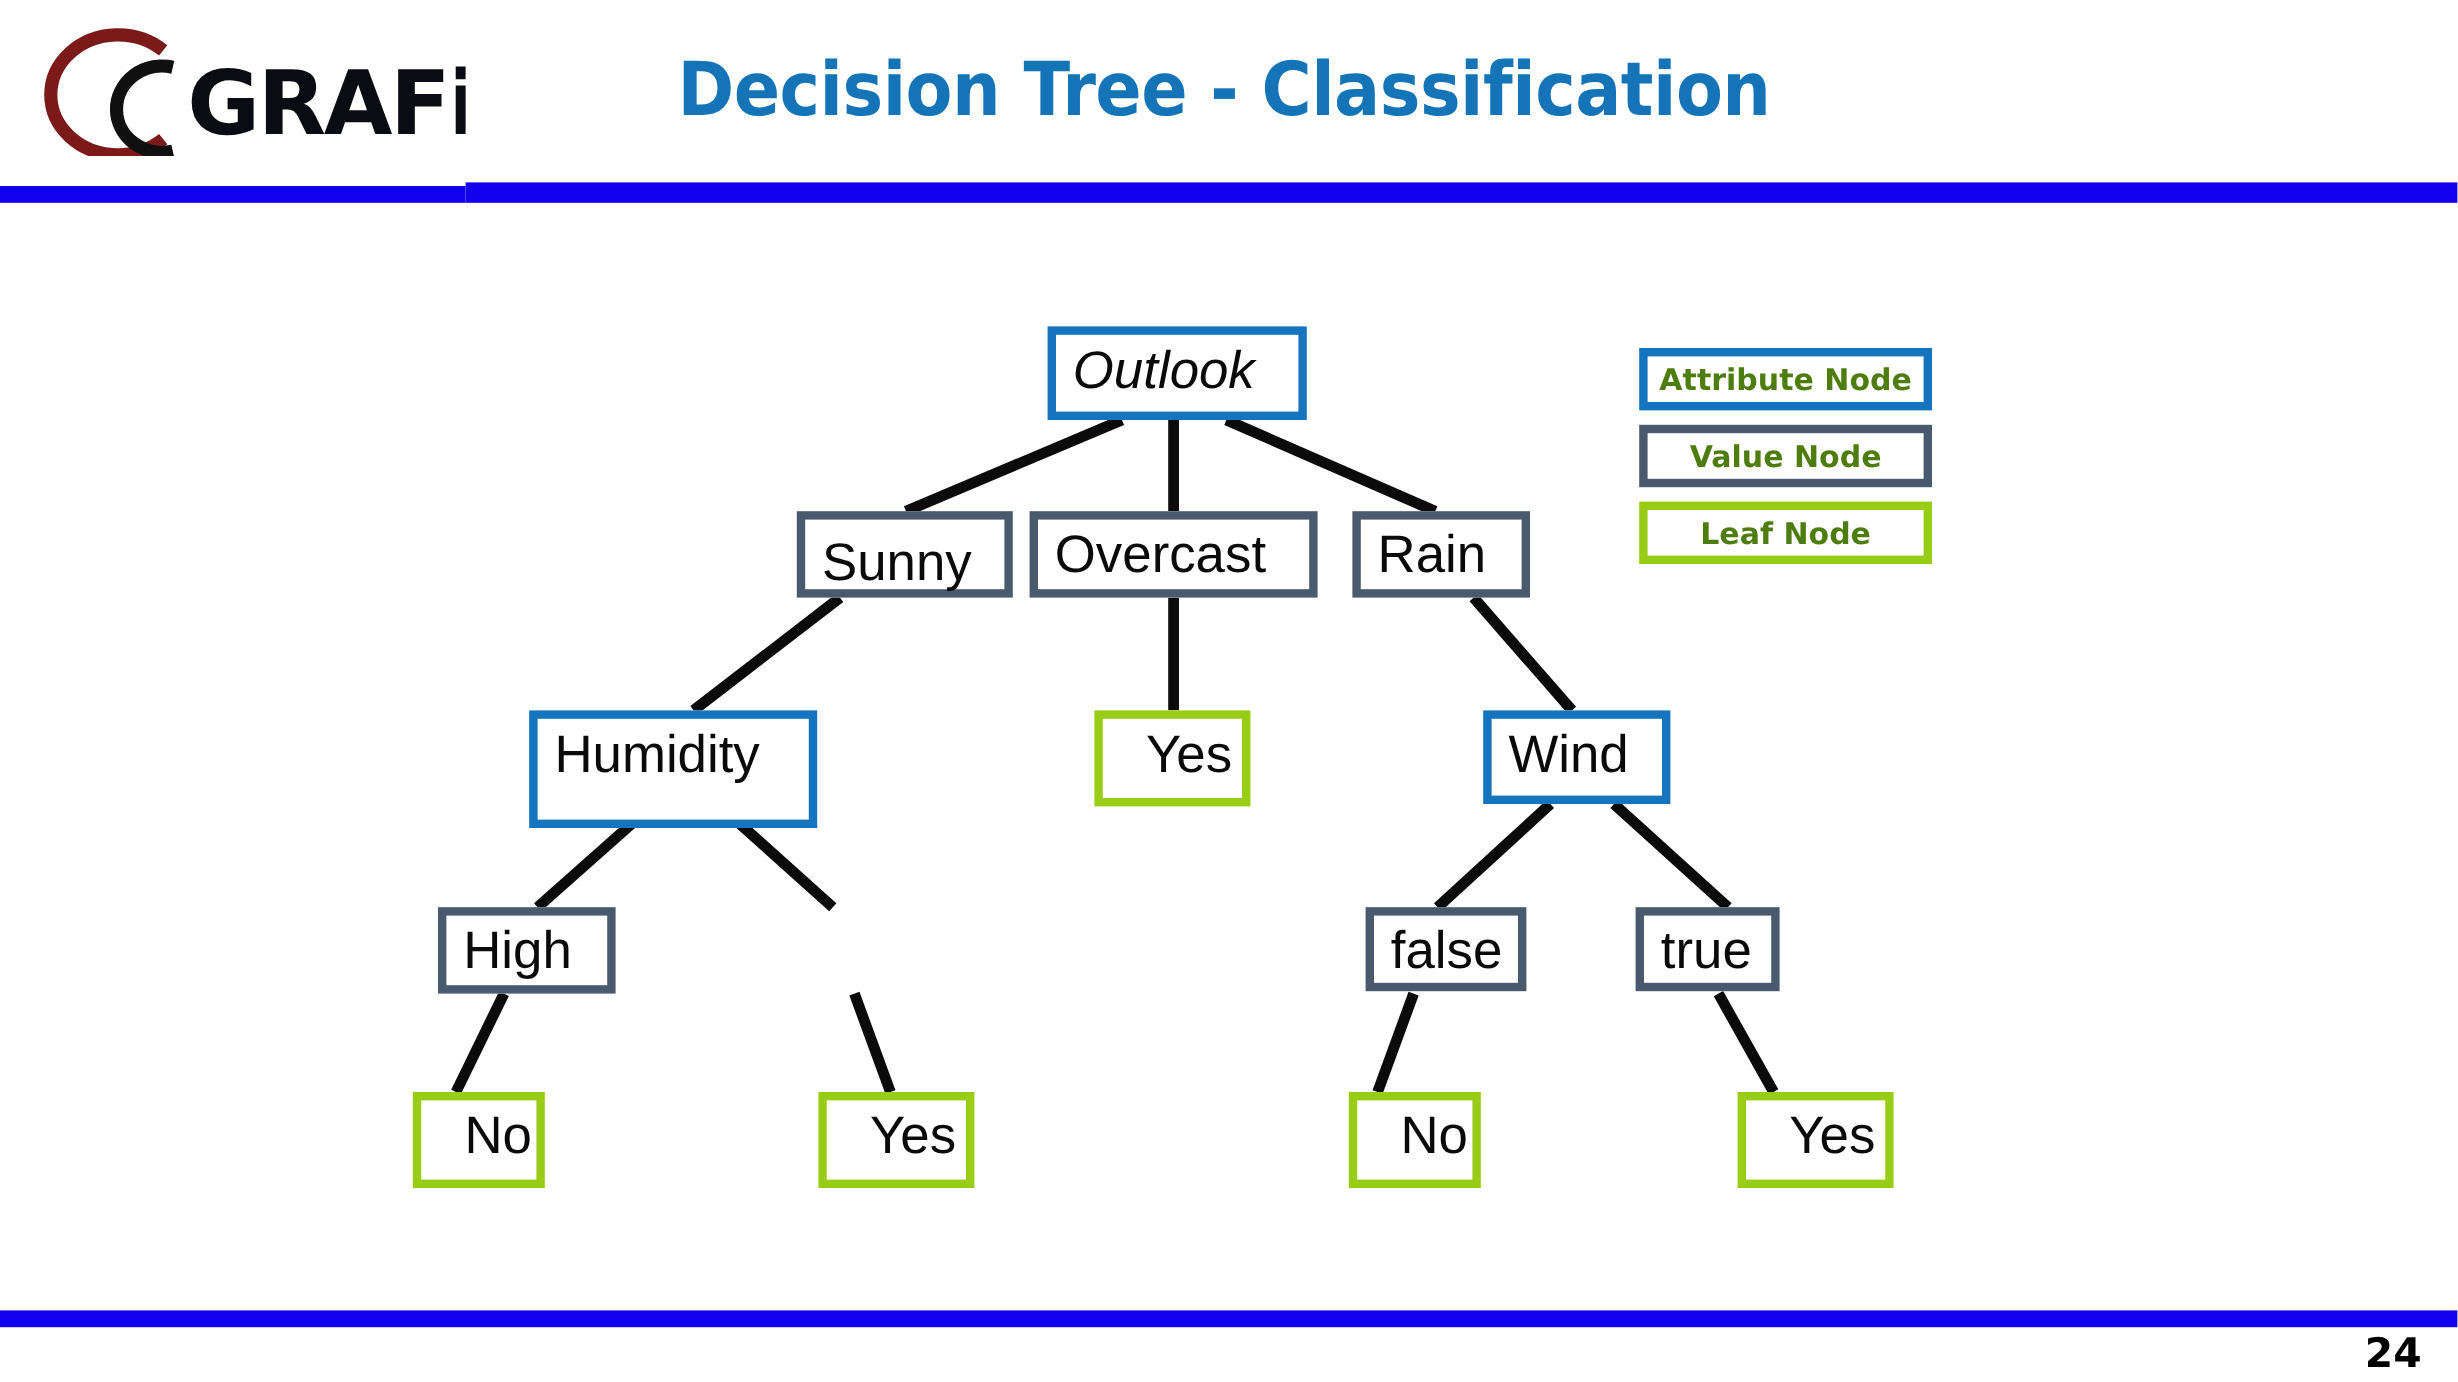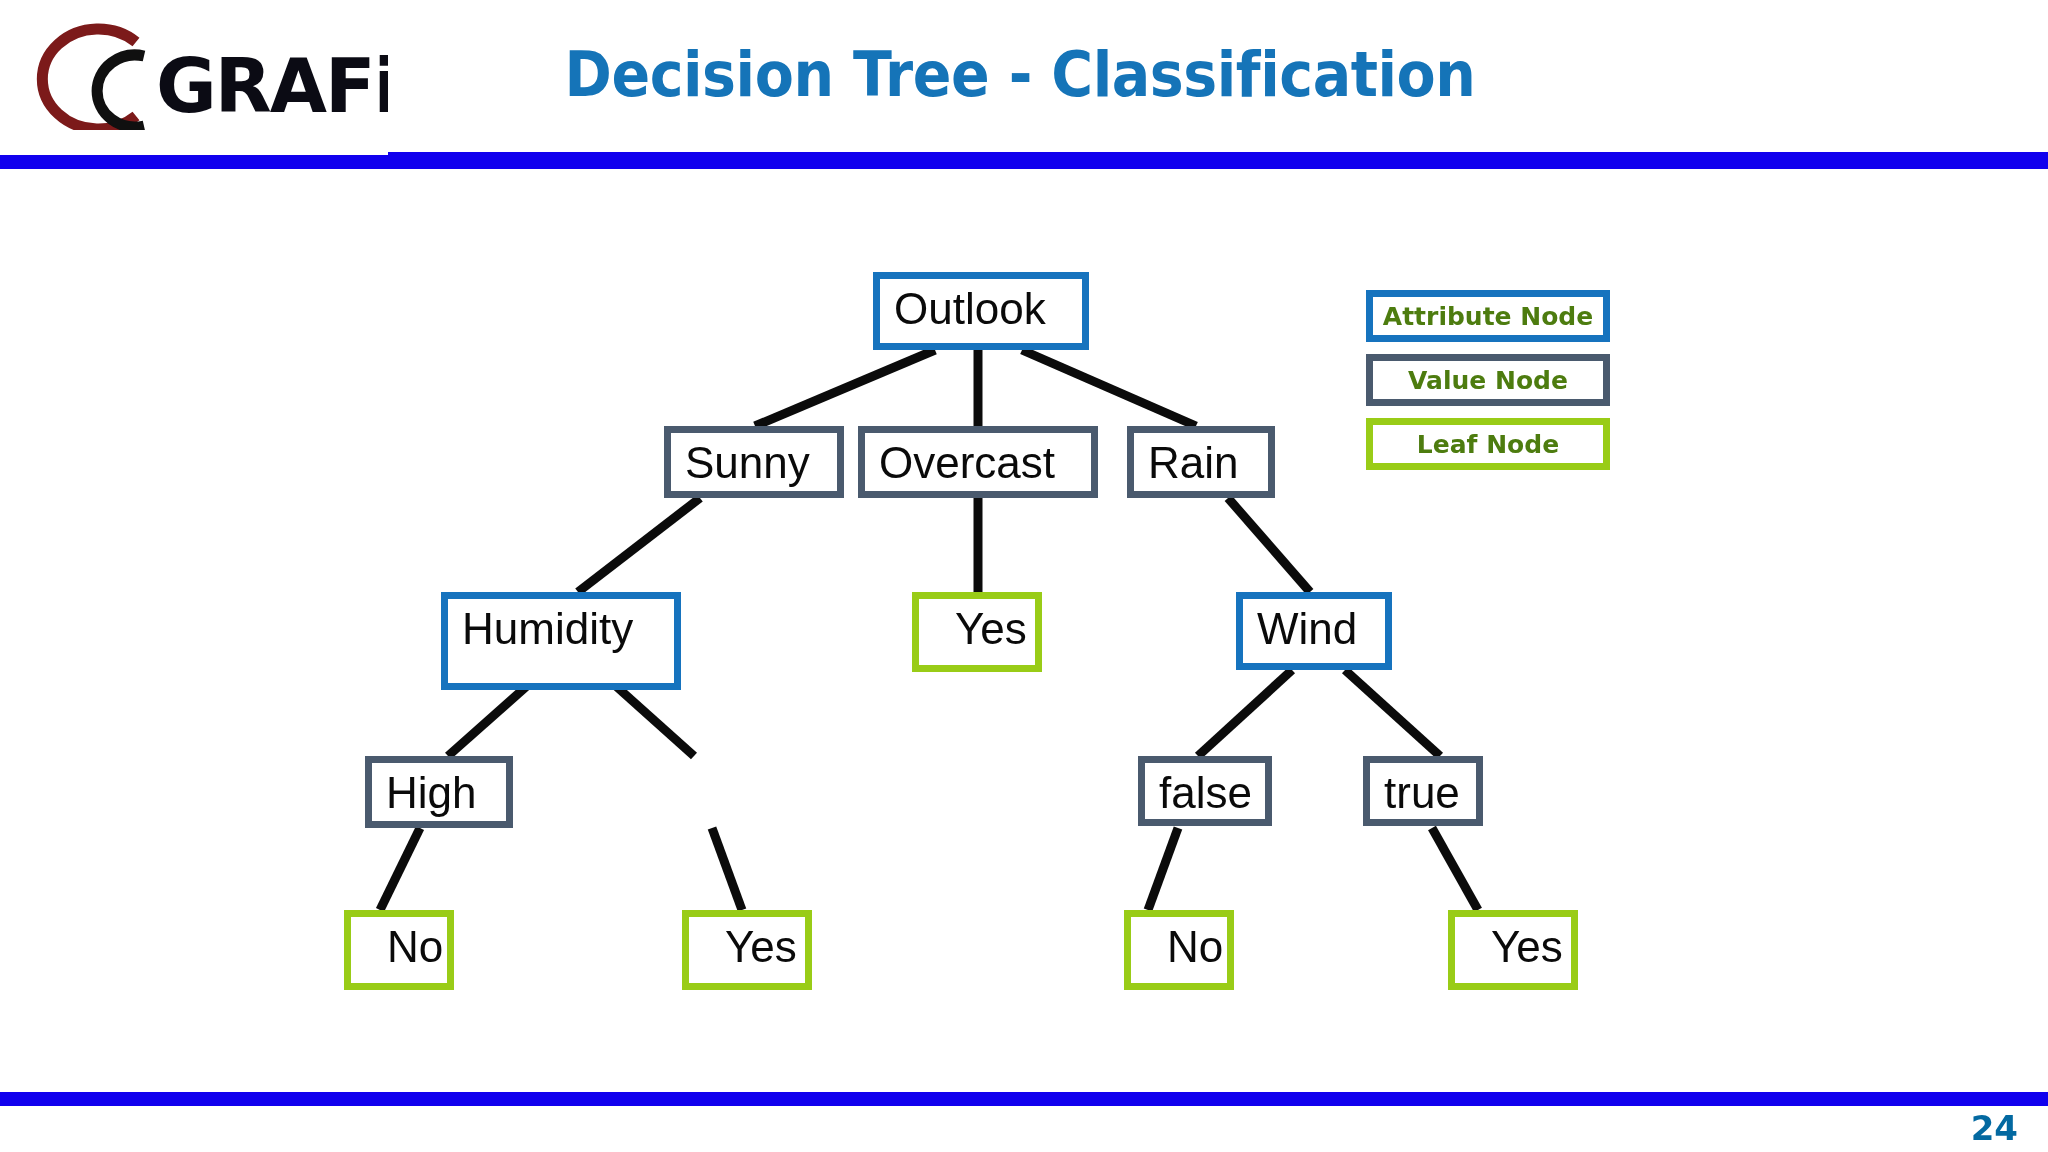--- a/index.html
+++ b/index.html
@@ -73,21 +73,21 @@
     height: 14px;
     background: #1100EE;
   }
   #page-number {
     position: absolute;
     right: 30px;
     top: 1108px;
     font-family: "DejaVu Sans", sans-serif;
     font-weight: bold;
     font-size: 34px;
-    color: #0369a1;
+    color: #000000;
   }
 
   
   #diagram {
     position: absolute;
     left: 0;
     top: 168px;
     width: 2048px;
     height: 924px;
   }
@@ -188,25 +188,25 @@
       <line x1="420" y1="660" x2="380" y2="742"></line>
 
       <line x1="712" y1="660" x2="742" y2="742"></line>
 
       <line x1="1178" y1="660" x2="1148" y2="742"></line>
 
       <line x1="1432" y1="660" x2="1478" y2="742"></line>
     </g>
   </svg>
 
-  <div class="node attribute" style="left:873px; top:104px; width:216px; height:78px;">
+  <div class="node attribute" style="left:873px; top:104px; width:216px; height:78px;font-style:italic;">
     <span>Outlook</span>
   </div>
 
-  <div class="node value" style="left:664px; top:258px; width:180px; height:72px;">
+  <div class="node value" style="left:664px; top:258px; width:180px; height:72px;align-items:flex-end;">
     <span>Sunny</span>
   </div>
   <div class="node value" style="left:858px; top:258px; width:240px; height:72px;">
     <span>Overcast</span>
   </div>
   <div class="node value" style="left:1110px; top:258px; width:148px; height:72px;margin-left:17px;">
     <span>Rain</span>
   </div>
 
   <div class="node attribute" style="left:441px; top:424px; width:240px; height:98px;">

